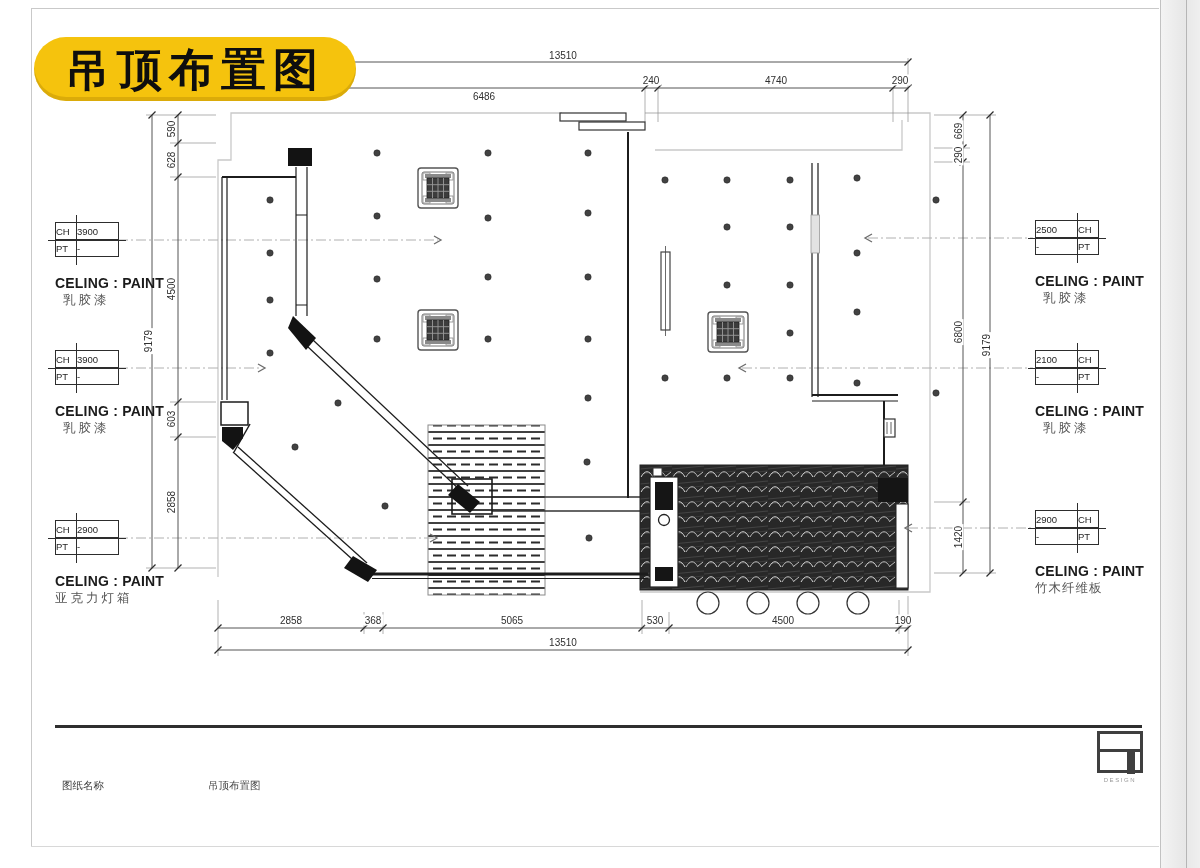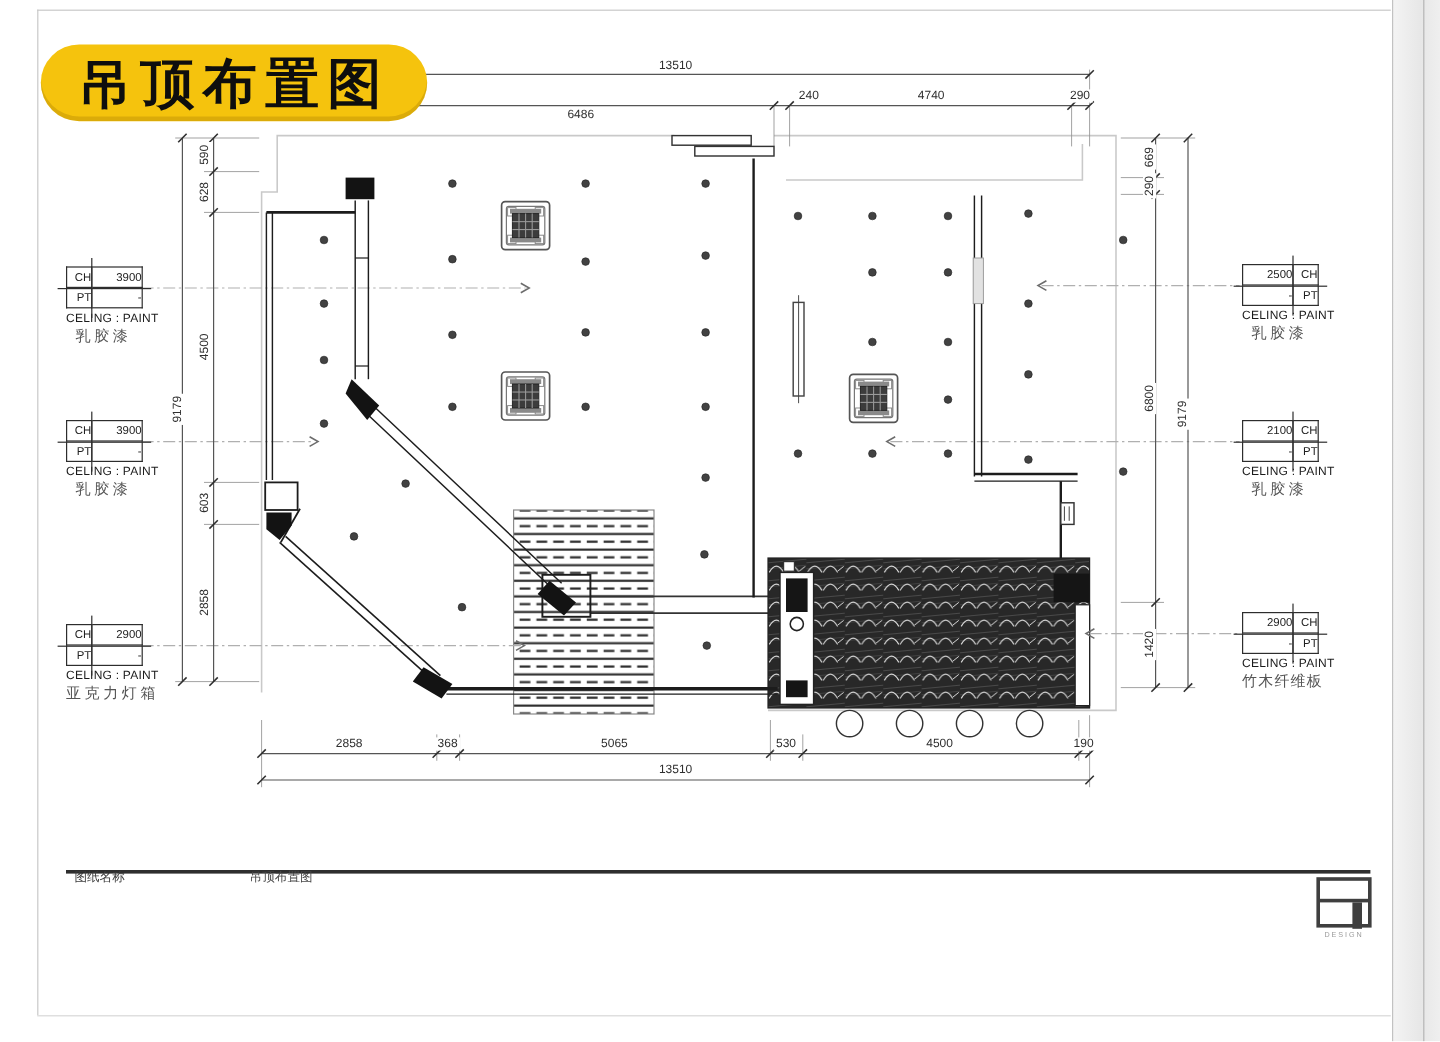--- a/index.html
+++ b/index.html
@@ -19,27 +19,27 @@
   
   svg.plan{position:absolute;left:0;top:0;z-index:1;}
   
   .hdim,.vdim{position:absolute;z-index:3;font-size:10px;color:#2f2f2f;background:#fff;
               padding:0 2px;white-space:nowrap;line-height:11px;}
   .hdim{transform:translate(-50%,-50%);}
   .vdim{transform:translate(-50%,-50%) rotate(-90deg);}
   
   .annot{position:absolute;width:64px;z-index:4;}
   .annot table{border-collapse:collapse;background:#fff;}
-  .annot td{border:1.2px solid #2d2d2d;height:16px;text-align:right;font-size:9.5px;
+  .annot td{border:1.2px solid #2d2d2d;height:16px;text-align:left;font-size:9.5px;
             color:#1f1f1f;padding:0;line-height:15px;}
   .annot .k{width:20px;} .annot .v{width:41px;}
   .annot .tick{position:absolute;top:-7px;width:1.2px;height:50px;background:#2d2d2d;}
   .annot.aleft .tick{left:21px;} .annot.aright .tick{left:42px;}
   .annot .hx{position:absolute;top:17.5px;left:-7px;width:78px;height:1.2px;background:#2d2d2d;}
-  .annot .paintline{font-size:10px;font-weight:400;color:#1b1b1b;margin-top:3px;
+  .annot .paintline{font-size:14px;font-weight:700;color:#1b1b1b;margin-top:18px;
                     white-space:nowrap;letter-spacing:.2px;}
   .annot .cnline{font-size:12.5px;color:#555;letter-spacing:3px;margin-top:1px;padding-left:8px;
                  white-space:nowrap;}
   
   .tb-line{position:absolute;left:55px;top:725px;width:1087px;height:2.6px;background:#2e2e2e;z-index:2;}
   .tb-row{position:absolute;height:18px;z-index:2;font-size:10.5px;color:#3c3c3c;width:700px;}
   .tb-row .lab{position:absolute;left:62px;top:0;}
   .tb-row .val{position:absolute;left:208px;top:0;color:#474747;}
   .logo{position:absolute;left:1097px;top:731px;width:46px;height:42px;border:3px solid #3f3f3f;
         box-sizing:border-box;z-index:3;background:#fff;}
@@ -298,21 +298,21 @@
       <circle cx="936" cy="393" r="3.2"></circle>
     </g>
 
     <use href="#cass" transform="translate(438,188)"></use>
     <use href="#cass" transform="translate(438,330)"></use>
     <use href="#cass" transform="translate(728,332)"></use>
   </svg>
 
   <span class="hdim" style="left:563px;top:55px;">13510</span>
   <span class="hdim" style="left:484px;top:96px;">6486</span>
-  <span class="hdim" style="left:651px;top:80px;margin-left:23px;">240</span>
+  <span class="hdim" style="left:651px;top:80px;">240</span>
   <span class="hdim" style="left:776px;top:80px;">4740</span>
   <span class="hdim" style="left:900px;top:80px;">290</span>
 
   <span class="hdim" style="left:291px;top:620px;">2858</span>
   <span class="hdim" style="left:373px;top:620px;">368</span>
   <span class="hdim" style="left:512px;top:620px;">5065</span>
   <span class="hdim" style="left:655px;top:620px;">530</span>
   <span class="hdim" style="left:783px;top:620px;">4500</span>
   <span class="hdim" style="left:903px;top:620px;">190</span>
   <span class="hdim" style="left:563px;top:642px;">13510</span>
@@ -434,21 +434,21 @@
             <td class="v">-</td>
             <td class="k">PT</td>
           </tr>
     </tbody>
       </table>
     <div class="paintline">CELING : PAINT</div>
     <div class="cnline" style="padding-left:0;letter-spacing:1px;">竹木纤维板</div>
   </div>
 
   <div class="tb-line"></div>
-  <div class="tb-row" style="top:724px;font-family:Liberation Serif, serif;">
+  <div class="tb-row" style="top:779px;font-family:Liberation Serif, serif;">
     <span class="lab">图纸名称</span>
     <span class="val">吊顶布置图</span>
   </div>
   <div class="logo">
     <div class="top"></div>
     <div class="bot">
         <div class="bar"></div>
       </div>
   </div>
   <div class="logo-text">DESIGN</div>

